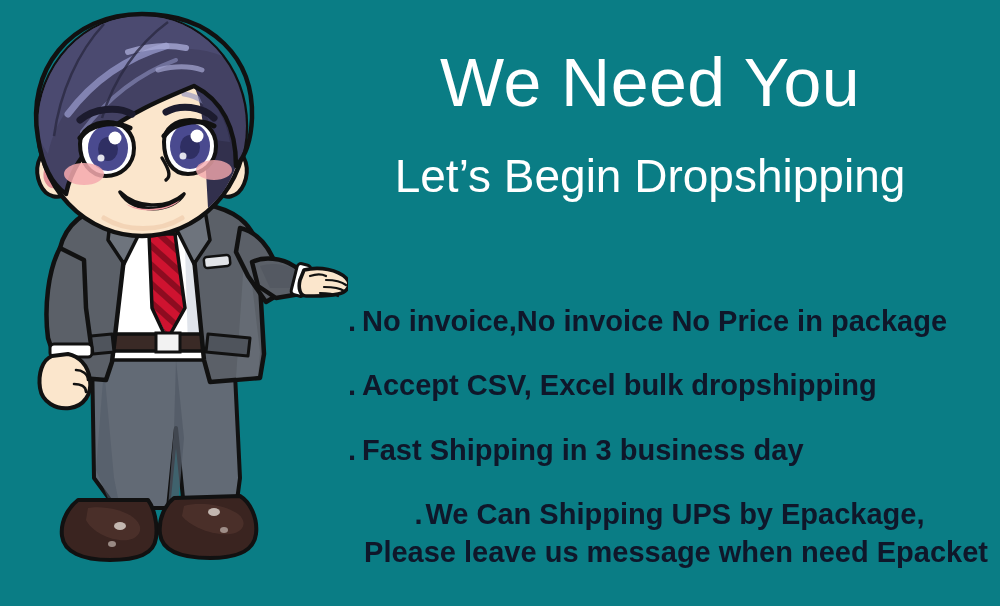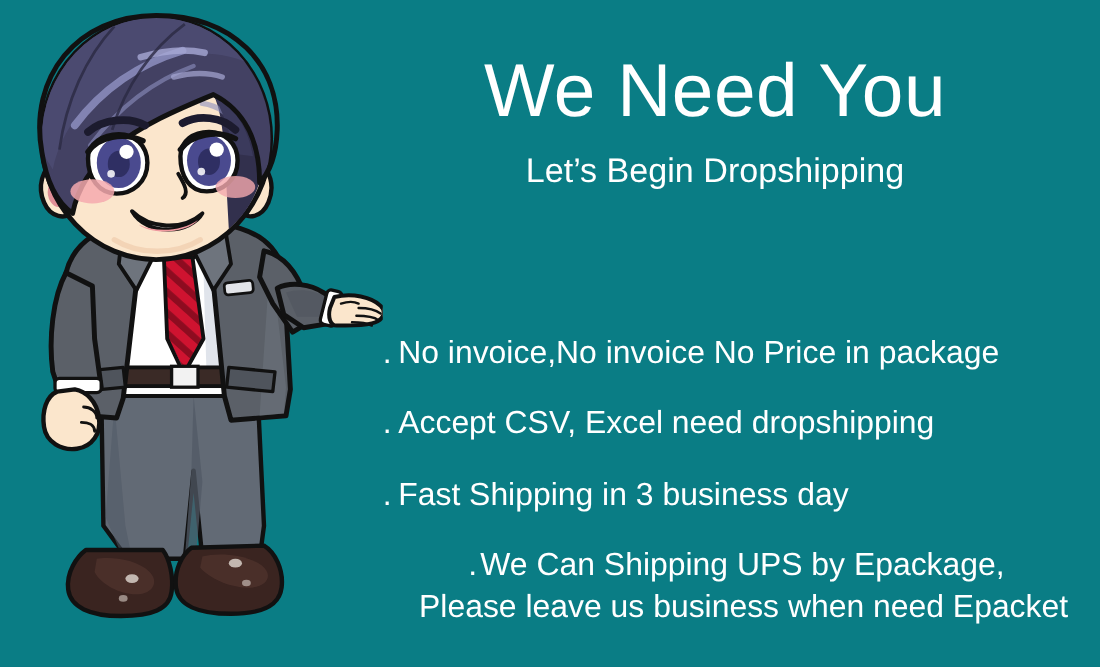--- a/index.html
+++ b/index.html
@@ -34,43 +34,43 @@
     color: #ffffff;
     font-size: 68px;
     font-weight: 400;
     letter-spacing: 0.5px;
     line-height: 1.0;
     white-space: nowrap;
   }
   #subhead {
     position: absolute;
     left: 0;
-    top: 139px;
+    top: 153px;
     width: 620px;
     text-align: center;
     color: #ffffff;
-    font-size: 31px;
+    font-size: 46px;
     font-weight: 400;
     letter-spacing: 0px;
     line-height: 1.0;
     white-space: nowrap;
   }
   #bullet-list {
     position: absolute;
     left: 8px;
     top: 302px;
     width: 640px;
     margin: 0;
     padding: 0;
     list-style: none;
   }
   .bullet-item {
-    color: #ffffff;
+    color: #0f172a;
     font-size: 29px;
-    font-weight: 400;
+    font-weight: 700;
     line-height: 1.32;
     margin: 0 0 26px 0;
     white-space: nowrap;
   }
   .bullet-item:last-child { margin-bottom: 0; text-align: center; }
   .bullet-mark {
     display: inline-block;
     width: 14px;
   }
   .bullet-line2 {
@@ -272,25 +272,25 @@
 
     <div id="headline">We Need You</div>
 
     <div id="subhead">Let’s Begin Dropshipping</div>
 
     <ul id="bullet-list">
       <li class="bullet-item">
         <span class="bullet-mark">.</span><span>No invoice,No invoice No Price in package</span>
       </li>
       <li class="bullet-item">
-        <span class="bullet-mark">.</span><span>Accept CSV, Excel need dropshipping</span>
+        <span class="bullet-mark">.</span><span>Accept CSV, Excel bulk dropshipping</span>
       </li>
       <li class="bullet-item">
         <span class="bullet-mark">.</span><span>Fast Shipping in 3 business day</span>
       </li>
       <li class="bullet-item">
         <span class="bullet-mark">.</span><span>We Can Shipping UPS by Epackage,</span>
-        <span class="bullet-line2">Please leave us business when need Epacket</span>
+        <span class="bullet-line2">Please leave us message when need Epacket</span>
       </li>
     </ul>
 
   </div>
 </div>
 
 </body></html>

